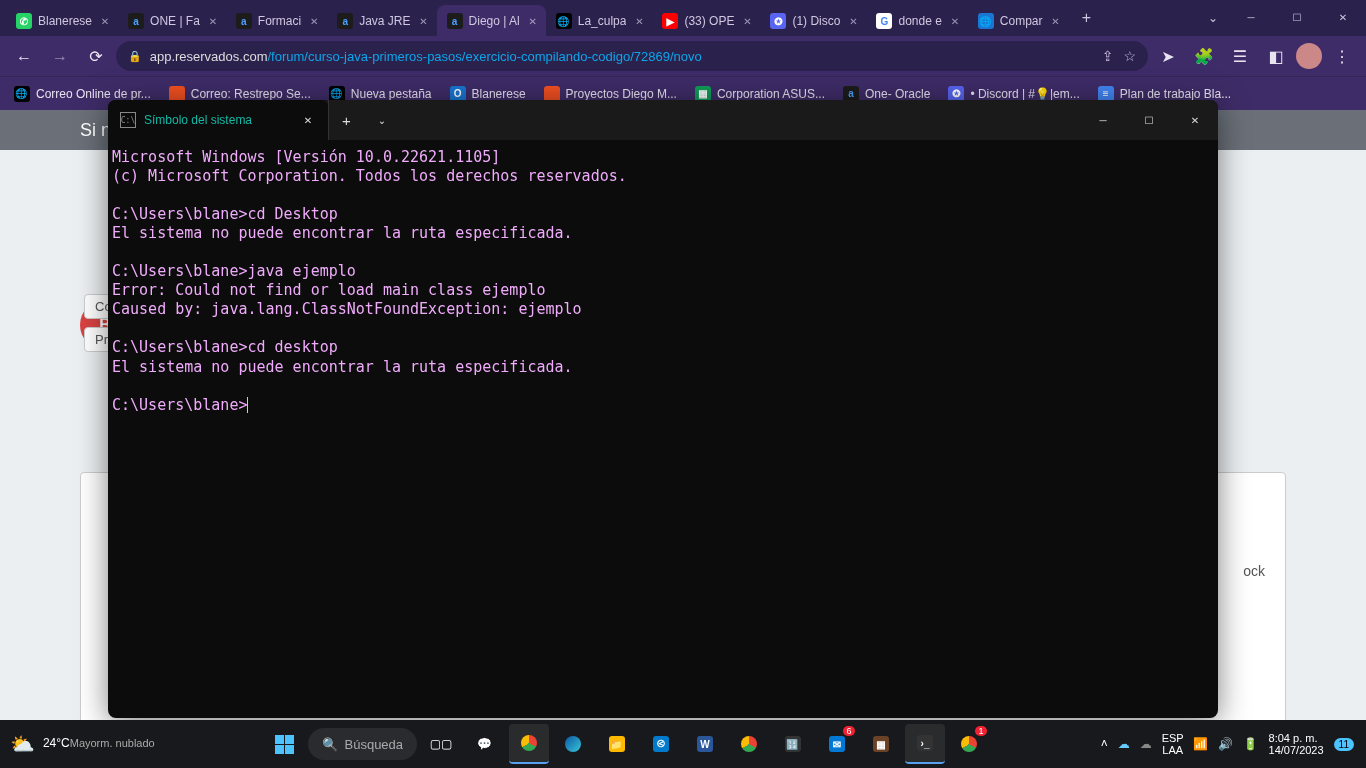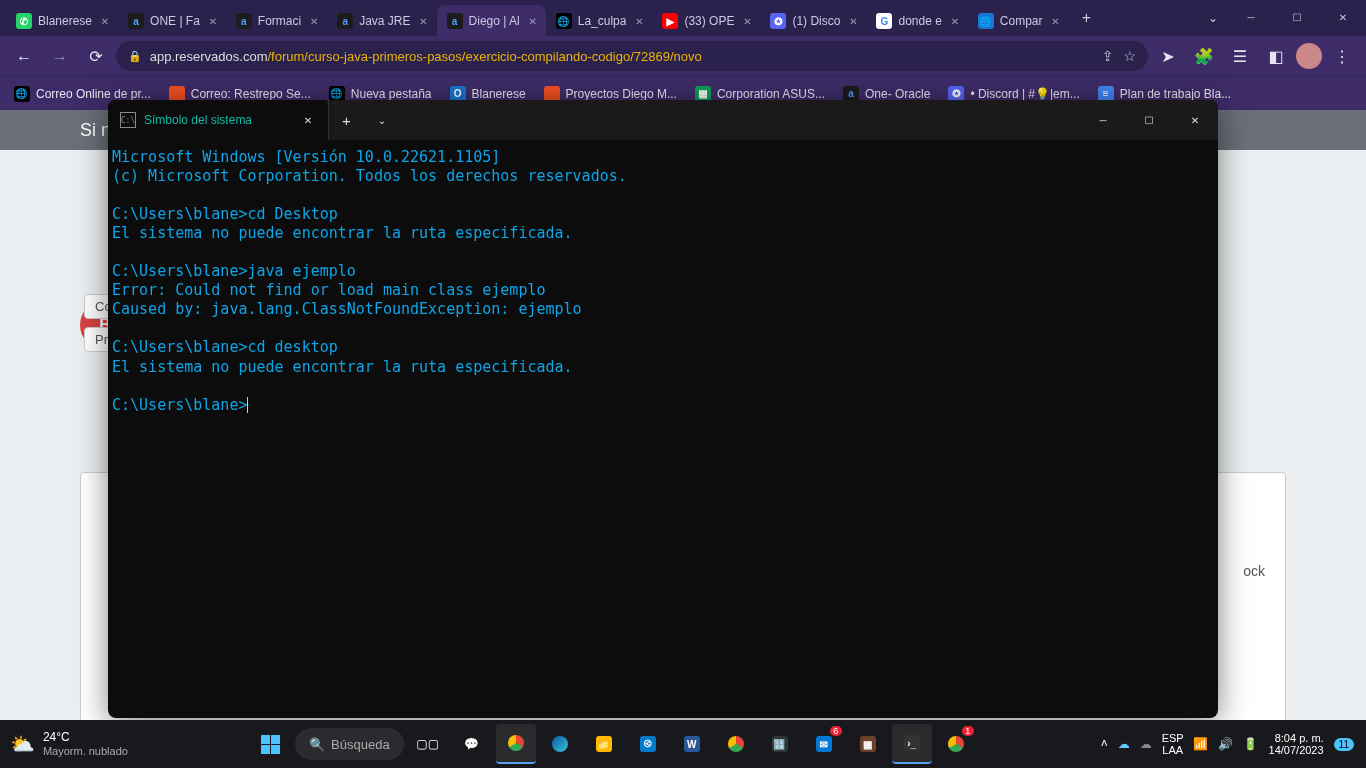--- a/index.html
+++ b/index.html
@@ -17,21 +17,21 @@
 .wincontrols { display:flex; margin-top:-2px; }
 .winbtn { width:46px; height:30px; display:flex; align-items:center; justify-content:center; color:#cfc8e0; font-size:10px; }
 .winctrl-chevron { width:30px; display:flex; align-items:center; justify-content:center; }
 
 
 .chrometoolbar { height: 40px; background: #3e2c68; display:flex; align-items:center; gap:4px; padding: 0 8px; }
 .navbtn { width:32px; height:32px; display:flex; align-items:center; justify-content:center; color:#e8e3f0; font-size:16px; border-radius:16px; }
 .addrbar { flex:1; height:30px; background:#2a214d; border-radius:15px; display:flex; align-items:center; padding:0 12px; gap:8px; color:#ddd; font-size:13px; }
 .addrbar .lock { font-size:11px; color:#bbb; }
 .addrtext { flex:1; white-space:nowrap; overflow:hidden; }
-.addr-secondary { color:#eab308; }
+.addr-secondary { color:#0ea5e9; }
 .addricons { display:flex; gap:10px; align-items:center; color:#c8bedd; font-size:14px; }
 .avatar { width:26px; height:26px; border-radius:13px; background: #c88; display:flex; align-items:center; justify-content:center; font-size:10px; }
 
 
 .bookmarksbar { height:34px; background:#3e2c68; display:flex; align-items:center; padding:0 6px; gap:2px; border-top:1px solid rgba(0,0,0,0.15); }
 .bookmark { display:flex; align-items:center; gap:6px; padding:4px 8px; color:#e8e3f0; font-size:12px; border-radius:4px; }
 .bkicon { width:16px; height:16px; display:flex; align-items:center; justify-content:center; font-size:11px; border-radius:3px; }
 
 
 .pagecontent { position:absolute; top:110px; left:0; right:0; bottom:48px; background:#eceff1; }
@@ -44,35 +44,35 @@
 .terminal { position:absolute; top:100px; left:108px; width:1110px; height:618px; background:#0c0c0c; border-radius:8px; box-shadow:0 4px 30px rgba(0,0,0,0.5); display:flex; flex-direction:column; overflow:hidden; }
 .term-titlebar { height:40px; background:#1a1a1a; display:flex; align-items:center; }
 .term-tab { height:40px; display:flex; align-items:center; gap:8px; padding:0 12px; background:#0c0c0c; border-top-right-radius:6px; min-width:220px; }
 .term-tabicon { width:16px; height:16px; border:1px solid #888; display:flex; align-items:center; justify-content:center; font-size:8px; color:#888; font-family:monospace;}
 .term-tabtitle { color:#14b8a6; font-size:12px; flex:1; }
 .term-tabclose { color:#ddd; font-size:10px; width:16px; text-align:center; }
 .term-newtab { width:36px; height:40px; display:flex; align-items:center; justify-content:center; color:#ddd; font-size:15px; border-left:1px solid #333; }
 .term-dropdown { width:36px; height:40px; display:flex; align-items:center; justify-content:center; color:#ddd; font-size:10px; }
 .term-spacer { flex:1; }
 .term-winbtn { width:46px; height:40px; display:flex; align-items:center; justify-content:center; color:#ddd; font-size:10px; }
-.term-body { flex:1; padding:8px 4px; font-family: Consolas, monospace; font-size:15px; color:#0ea5e9; white-space:pre-wrap; line-height:1.27; }
+.term-body { flex:1; padding:8px 4px; font-family: Consolas, monospace; font-size:15px; color:#f0abfc; white-space:pre-wrap; line-height:1.27; }
 .term-line { }
 .cursor { display:inline-block; width:1px; height:16px; background:#ccc; vertical-align:middle; }
 
 
 .taskbar { position:absolute; bottom:0; left:0; right:0; height:48px; background:#18191c; display:flex; align-items:center; color:#fff; font-size:12px; }
 .taskbar-left { display:flex; align-items:center; gap:8px; padding:0 10px; }
 .weather-icon { font-size:20px; }
-.weather-text { display:flex; flex-direction:column; line-height:1.1; }
+.weather-text { display:flex; flex-direction:row; line-height:1.1; }
 .taskbar-center { flex:1; display:flex; align-items:center; justify-content:center; gap:4px; }
 .taskicon { width:40px; height:40px; display:flex; align-items:center; justify-content:center; border-radius:4px; }
 .taskicon.active { background: rgba(255,255,255,0.08); border-bottom:2px solid #5aa0f0;}
 .searchpill { display:flex; align-items:center; gap:6px; background:#2a2b2e; border-radius:16px; padding:4px 14px; font-size:13px; color:#aaa; height:32px; }
 .taskbar-right { display:flex; align-items:center; gap:10px; padding:0 12px; }
-.clock { text-align:right; line-height:1.1; font-size:11px; }
+.clock { text-align:left; line-height:1.1; font-size:11px; }
 .startlogo { display:grid; grid-template-columns:9px 9px; grid-template-rows:9px 9px; gap:1px; }
 .startlogo div { background:#4cc2ff; }
 .badge { position:absolute; top:2px; right:2px; background:#e23; color:#fff; border-radius:8px; font-size:9px; padding:0 3px; min-width:12px; text-align:center; }
 .taskicon-wrap { position:relative; width:40px; height:40px; }
 
 
 .sq { width:16px; height:16px; display:flex; align-items:center; justify-content:center; border-radius:3px; font-size:10px; font-weight:bold; }
 .sq-green{background:#25d366;color:#fff;}
 .sq-dark{background:#1c1c1c;color:#4aa0ff;font-weight:bold;}
 .sq-black{background:#000;color:#fff;}

